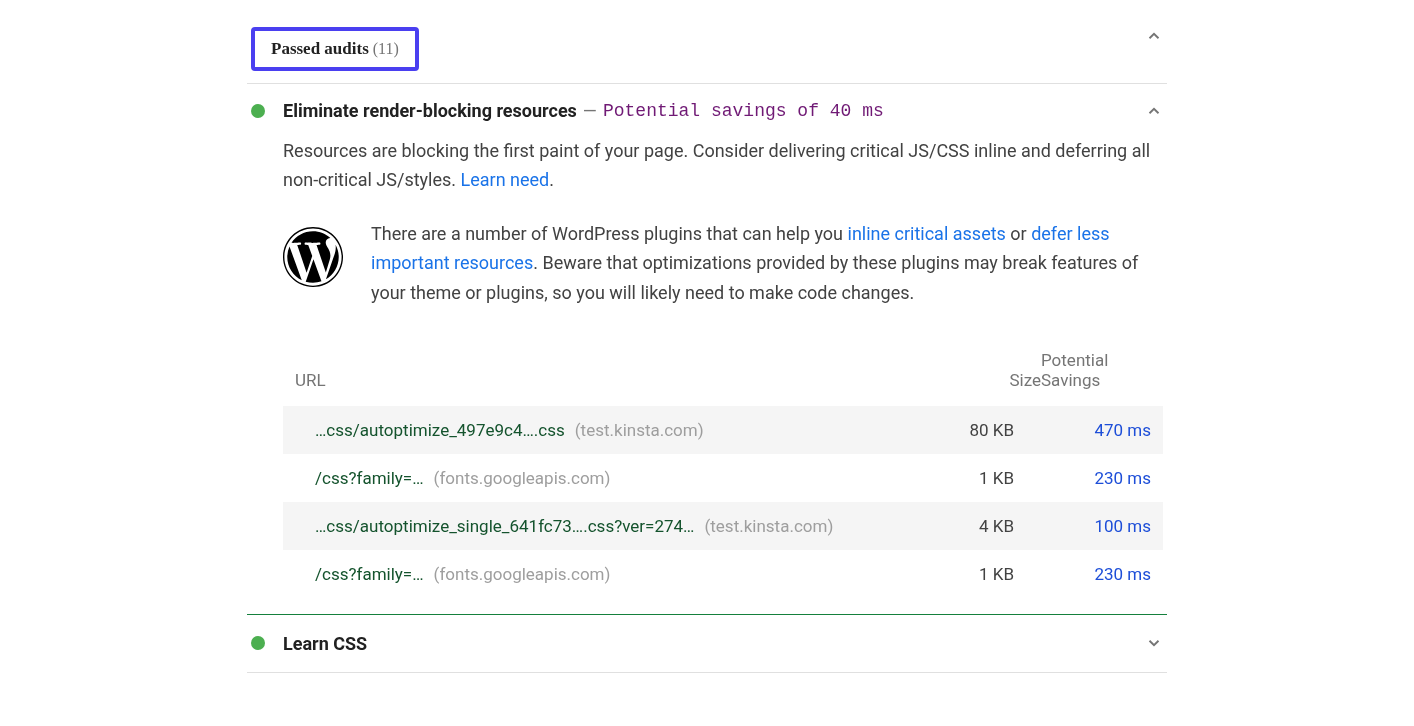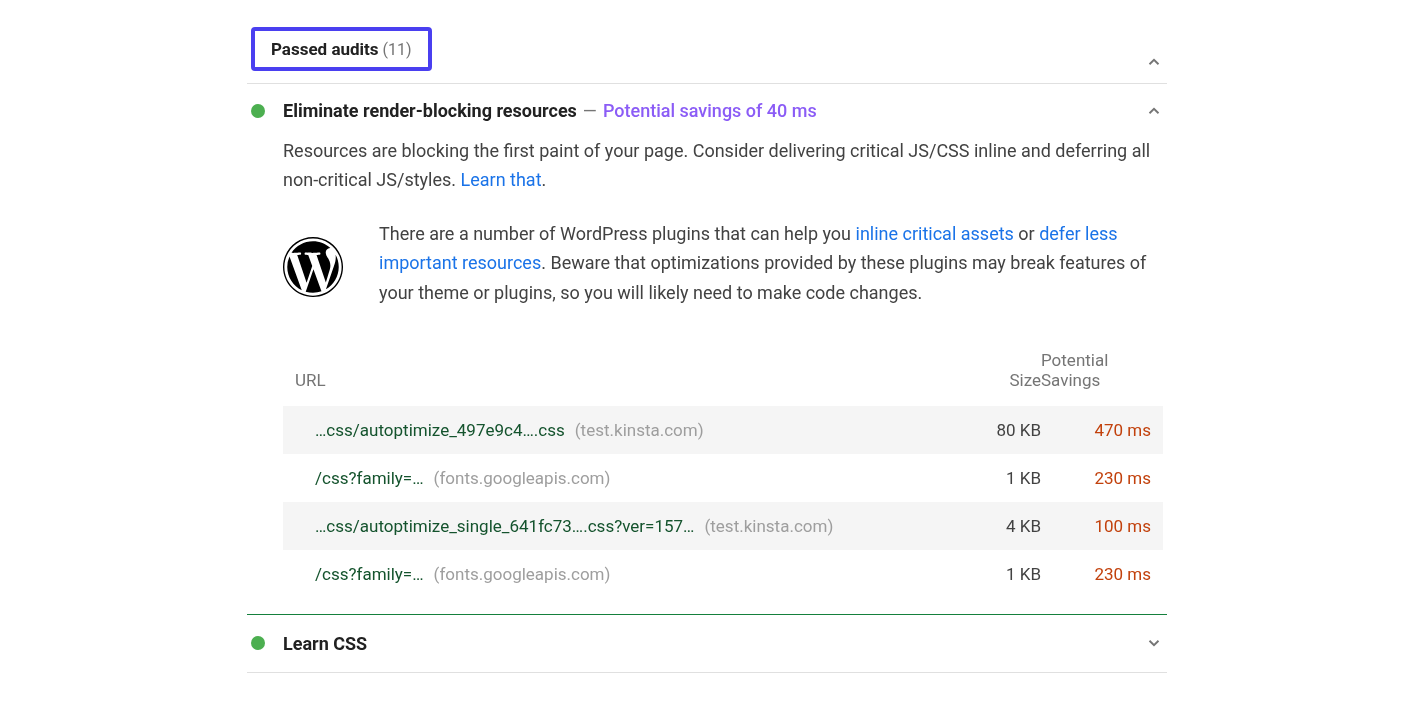--- a/index.html
+++ b/index.html
@@ -13,25 +13,26 @@
       color: #212121;
       font-size: 16px;
     }
     .container {
       max-width: 920px;
       margin: 0 auto;
       padding: 15px 0;
     }
     .section-header {
       display: flex;
-      align-items: flex-end;
+      align-items: flex-start;
       justify-content: space-between;
       padding: 12px 4px;
       border-bottom: 1px solid #e0e0e0;
       cursor: pointer;
+      font-family: Liberation Serif, serif;
     }
     .passed-badge {
       display: inline-block;
       border: 4px solid #4a3ff0;
       padding: 8px 16px;
       border-radius: 4px;
     }
     .passed-title {
       font-weight: 700;
       font-size: 17px;
@@ -66,45 +67,46 @@
       font-weight: 700;
       font-size: 18px;
       color: #212121;
     }
     .savings-dash {
       color: #757575;
       margin: 0 6px;
       font-size: 18px;
     }
     .savings-text {
-      color: #8b5cf6;
+      color: #701a75;
       font-weight: 500;
       font-size: 18px;
+      font-family: Liberation Mono, monospace;
     }
     .audit-header-right {
       margin-left: auto;
     }
     .audit-body {
       padding: 0 4px 16px 36px;
     }
     .audit-desc {
       color: #424242;
       font-size: 18px;
       line-height: 1.6;
       margin-bottom: 24px;
     }
     .link {
       color: #1a73e8;
       text-decoration: none;
       cursor: pointer;
     }
     .wp-block {
       display: flex;
-      align-items: center;
-      gap: 36px;
+      align-items: flex-start;
+      gap: 28px;
       margin-bottom: 32px;
     }
     .wp-icon {
       width: 60px;
       height: 60px;
       flex-shrink: 0;
       margin-top: 8px;
     }
     .wp-text {
       color: #424242;
@@ -151,21 +153,22 @@
       margin-left: 10px;
     }
     .row-size {
       width: 100px;
       text-align: right;
       color: #424242;
     }
     .row-savings {
       width: 110px;
       text-align: right;
-      color: #c2410c;
+      color: #1d4ed8;
+      margin-left: 27px;
     }
     .row-url {
       flex: 1;
       overflow: hidden;
       white-space: nowrap;
     }
     .audit-collapsed {
       display: flex;
       align-items: center;
       padding: 18px 4px;
@@ -196,21 +199,21 @@
       <span class="savings-dash">—</span>
       <span class="savings-text">Potential savings of 40 ms</span>
       <span class="audit-header-right chevron">
         <svg width="18" height="18" viewBox="0 0 24 24" fill="none" stroke="#757575" stroke-width="2.5">
             <path d="M6 15l6-6 6 6"></path>
           </svg>
       </span>
     </div>
     <div class="audit-body">
       <p class="audit-desc">
-        <span>Resources are blocking the first paint of your page. Consider delivering critical JS/CSS inline and deferring all non-critical JS/styles. </span><a class="link">Learn that</a><span>.</span>
+        <span>Resources are blocking the first paint of your page. Consider delivering critical JS/CSS inline and deferring all non-critical JS/styles. </span><a class="link">Learn need</a><span>.</span>
       </p>
 
       <div class="wp-block">
         <span class="wp-icon">
           <svg viewBox="0 0 122.52 122.52" width="60" height="60">
               <g fill="#000">
                 <path d="M8.708 61.26c0 20.802 12.089 38.779 29.619 47.298L13.258 39.872a52.354 52.354 0 0 0-4.55 21.388zM96.74 58.608c0-6.495-2.333-10.993-4.334-14.494-2.664-4.329-5.161-7.995-5.161-12.324 0-4.831 3.664-9.328 8.825-9.328.233 0 .454.029.681.042-9.35-8.566-21.807-13.796-35.489-13.796-18.36 0-34.513 9.42-43.91 23.688 1.233.037 2.395.063 3.382.063 5.497 0 14.006-.667 14.006-.667 2.833-.167 3.167 3.994.337 4.329 0 0-2.847.335-6.015.501L48.2 93.547l11.501-34.493-8.188-22.434c-2.83-.166-5.511-.501-5.511-.501-2.832-.166-2.5-4.496.332-4.329 0 0 8.679.667 13.843.667 5.496 0 14.006-.667 14.006-.667 2.835-.167 3.168 3.994.337 4.329 0 0-2.853.335-6.015.501l18.992 56.494 5.242-17.517c2.272-7.269 4.001-12.49 4.001-16.989z"></path>
                 <path d="M62.184 65.857l-15.768 45.819a52.552 52.552 0 0 0 14.846 2.141c6.12 0 11.989-1.058 17.452-2.979a4.615 4.615 0 0 1-.374-.724zM107.376 36.046c.226 1.674.354 3.471.354 5.404 0 5.333-.996 11.328-3.996 18.824l-16.053 46.413c15.624-9.111 26.133-26.038 26.133-45.426.001-9.137-2.333-17.729-6.438-25.215z"></path>
                 <path d="M61.262 0C27.483 0 0 27.481 0 61.26c0 33.783 27.483 61.263 61.262 61.263 33.778 0 61.265-27.48 61.265-61.263C122.526 27.481 95.04 0 61.262 0zm0 119.715c-32.23 0-58.453-26.223-58.453-58.455 0-32.23 26.222-58.451 58.453-58.451 32.229 0 58.45 26.221 58.45 58.451 0 32.232-26.221 58.455-58.45 58.455z"></path>
               </g>
@@ -236,21 +239,21 @@
         </div>
         <div class="table-row">
           <div class="row-url">
             <span class="url-path">/css?family=…</span><span class="url-host">(fonts.googleapis.com)</span>
           </div>
           <div class="row-size">1 KB</div>
           <div class="row-savings">230 ms</div>
         </div>
         <div class="table-row">
           <div class="row-url">
-            <span class="url-path">…css/autoptimize_single_641fc73….css?ver=157…</span><span class="url-host">(test.kinsta.com)</span>
+            <span class="url-path">…css/autoptimize_single_641fc73….css?ver=274…</span><span class="url-host">(test.kinsta.com)</span>
           </div>
           <div class="row-size">4 KB</div>
           <div class="row-savings">100 ms</div>
         </div>
         <div class="table-row">
           <div class="row-url">
             <span class="url-path">/css?family=…</span><span class="url-host">(fonts.googleapis.com)</span>
           </div>
           <div class="row-size">1 KB</div>
           <div class="row-savings">230 ms</div>

